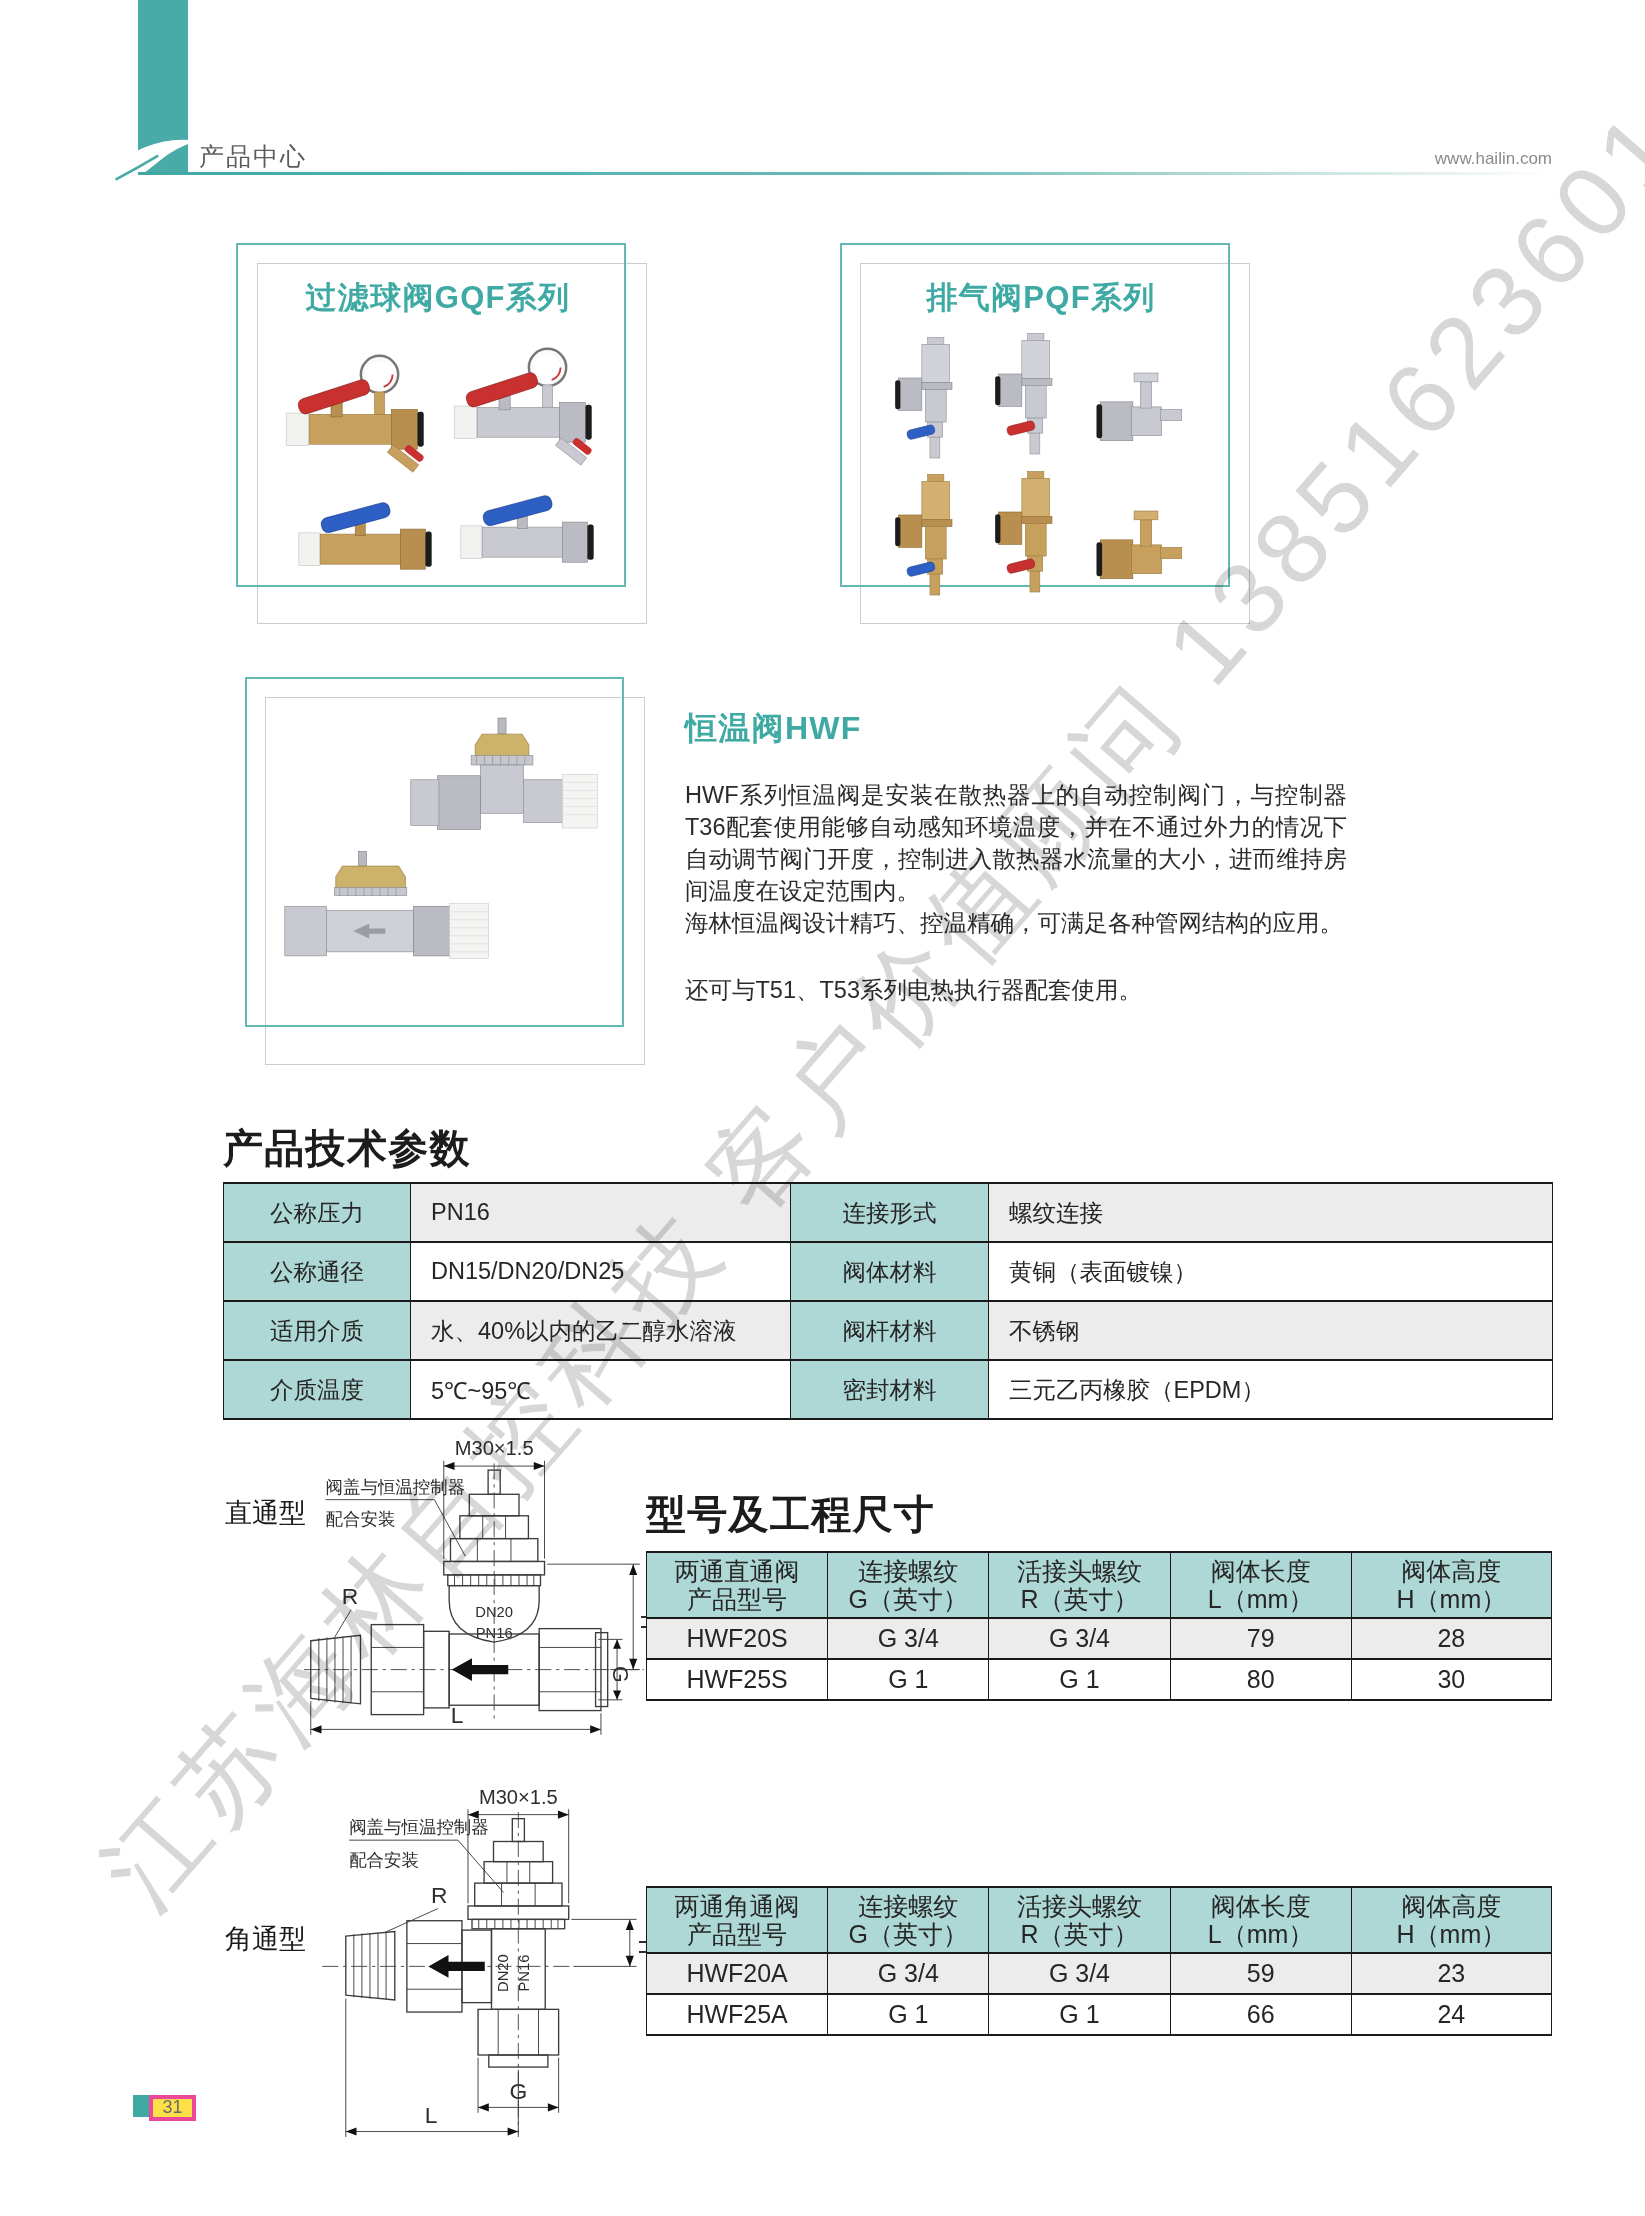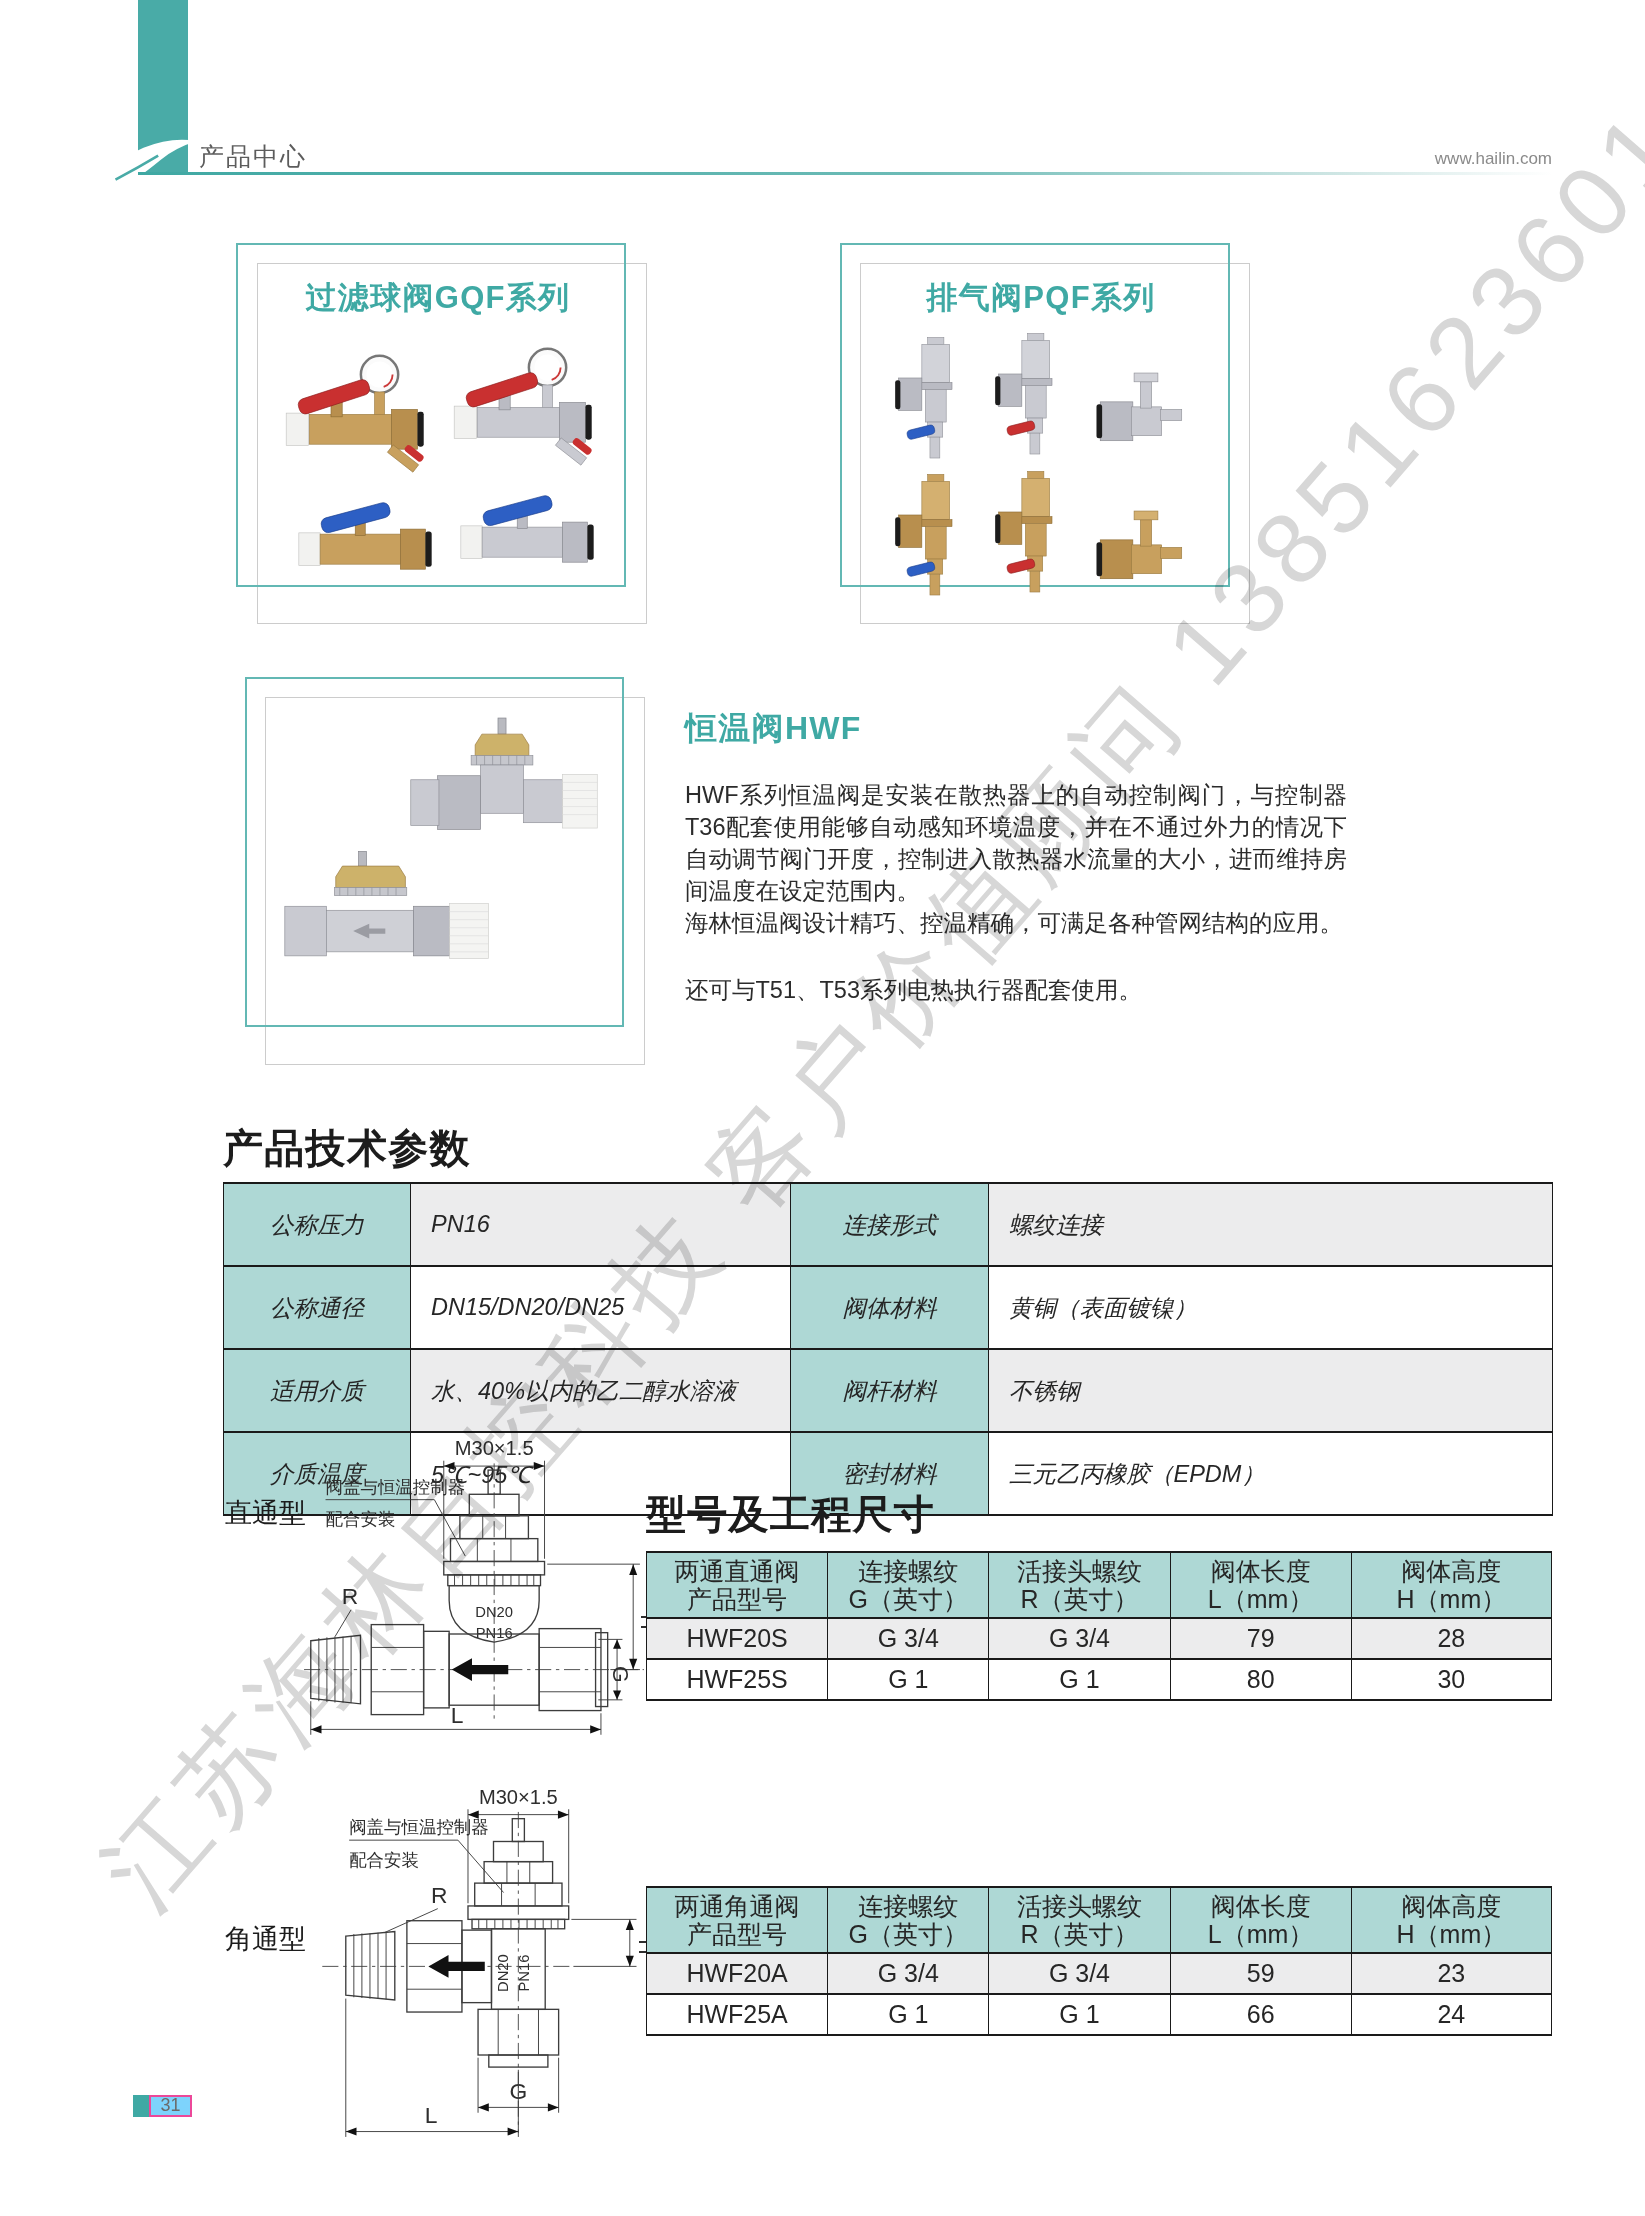--- a/index.html
+++ b/index.html
@@ -23,21 +23,21 @@
   .hwf-title{position:absolute;left:685px;top:707px;font-size:32px;font-weight:700;color:#3fa9a4;letter-spacing:1.3px;}
   .hwf-text{position:absolute;left:685px;top:779px;width:662px;font-size:23.5px;line-height:32px;color:#2b2b2b;text-align:justify;}
   .hwf-text p{margin:0;}
   .hwf-text .gap{margin-top:35px;}
   
   .sec-title{position:absolute;font-size:40px;font-weight:700;color:#1c1c1c;letter-spacing:1.3px;}
   
   table{border-collapse:collapse;table-layout:fixed;}
   .techtab{position:absolute;left:223px;top:1182px;width:1329px;font-size:23.5px;}
   .techtab td{border-top:2.7px solid #1a1a1a;border-bottom:2.7px solid #1a1a1a;
-    border-left:1.3px solid #1a1a1a;border-right:1.3px solid #1a1a1a;height:51px;padding:15px;font-style:italic;}
+    border-left:1.3px solid #1a1a1a;border-right:1.3px solid #1a1a1a;height:51px;padding:3px;}
   .techtab .tl{background:#aed8d5;text-align:center;}
   .techtab .tv{padding-left:20px;text-align:left;}
   .techtab tr.alt .tv{background:#ececed;}
   .techtab tr.pln .tv{background:#ffffff;}
   
   .dimtab{position:absolute;left:646px;width:906px;font-size:25px;text-align:center;}
   .dimtab td,.dimtab th{border-top:2.7px solid #1a1a1a;border-bottom:2.7px solid #1a1a1a;
     border-left:1.3px solid #1a1a1a;border-right:1.3px solid #1a1a1a;padding:0;font-weight:400;}
   .dimtab th{background:#aed8d5;height:64px;line-height:28px;}
   .dimtab td{height:39px;}
@@ -46,22 +46,22 @@
   
   .diag{position:absolute;}
   .diag-label{position:absolute;font-size:27px;color:#1c1c1c;}
   .dline{stroke:#3d3d3d;stroke-width:2;fill:none;}
   .dthin{stroke:#3d3d3d;stroke-width:1.4;fill:none;}
   .dcl{stroke:#4a4a4a;stroke-width:1.4;fill:none;stroke-dasharray:24 7 5 7;}
   .dfill{fill:#111;stroke:none;}
   .dtext{fill:#2e2e2e;font-family:"Liberation Sans",sans-serif;}
   
   .pg-sq{position:absolute;left:133px;top:2095px;width:16px;height:21.5px;background:#3fa9a4;}
-  .pg-box{position:absolute;left:149px;top:2095px;width:39px;height:17.5px;border:2px solid #ec4899;
-    background:#7dd3fc;font-size:18px;color:#6b6b6b;text-align:center;line-height:17.5px;}
+  .pg-box{position:absolute;left:149px;top:2095px;width:39px;height:17.5px;border:4px solid #ec4899;
+    background:#fde047;font-size:18px;color:#6b6b6b;text-align:center;line-height:17.5px;}
   
   .wm{position:absolute;left:-282px;top:941px;width:2351px;text-align:center;white-space:nowrap;
     transform:rotate(-49deg);font-size:101px;letter-spacing:9.4px;color:#9a9a9a;opacity:0.40;
     mix-blend-mode:multiply;pointer-events:none;z-index:40;}
 </style>
 </head>
 <body>
 
 <div id="page">
 

